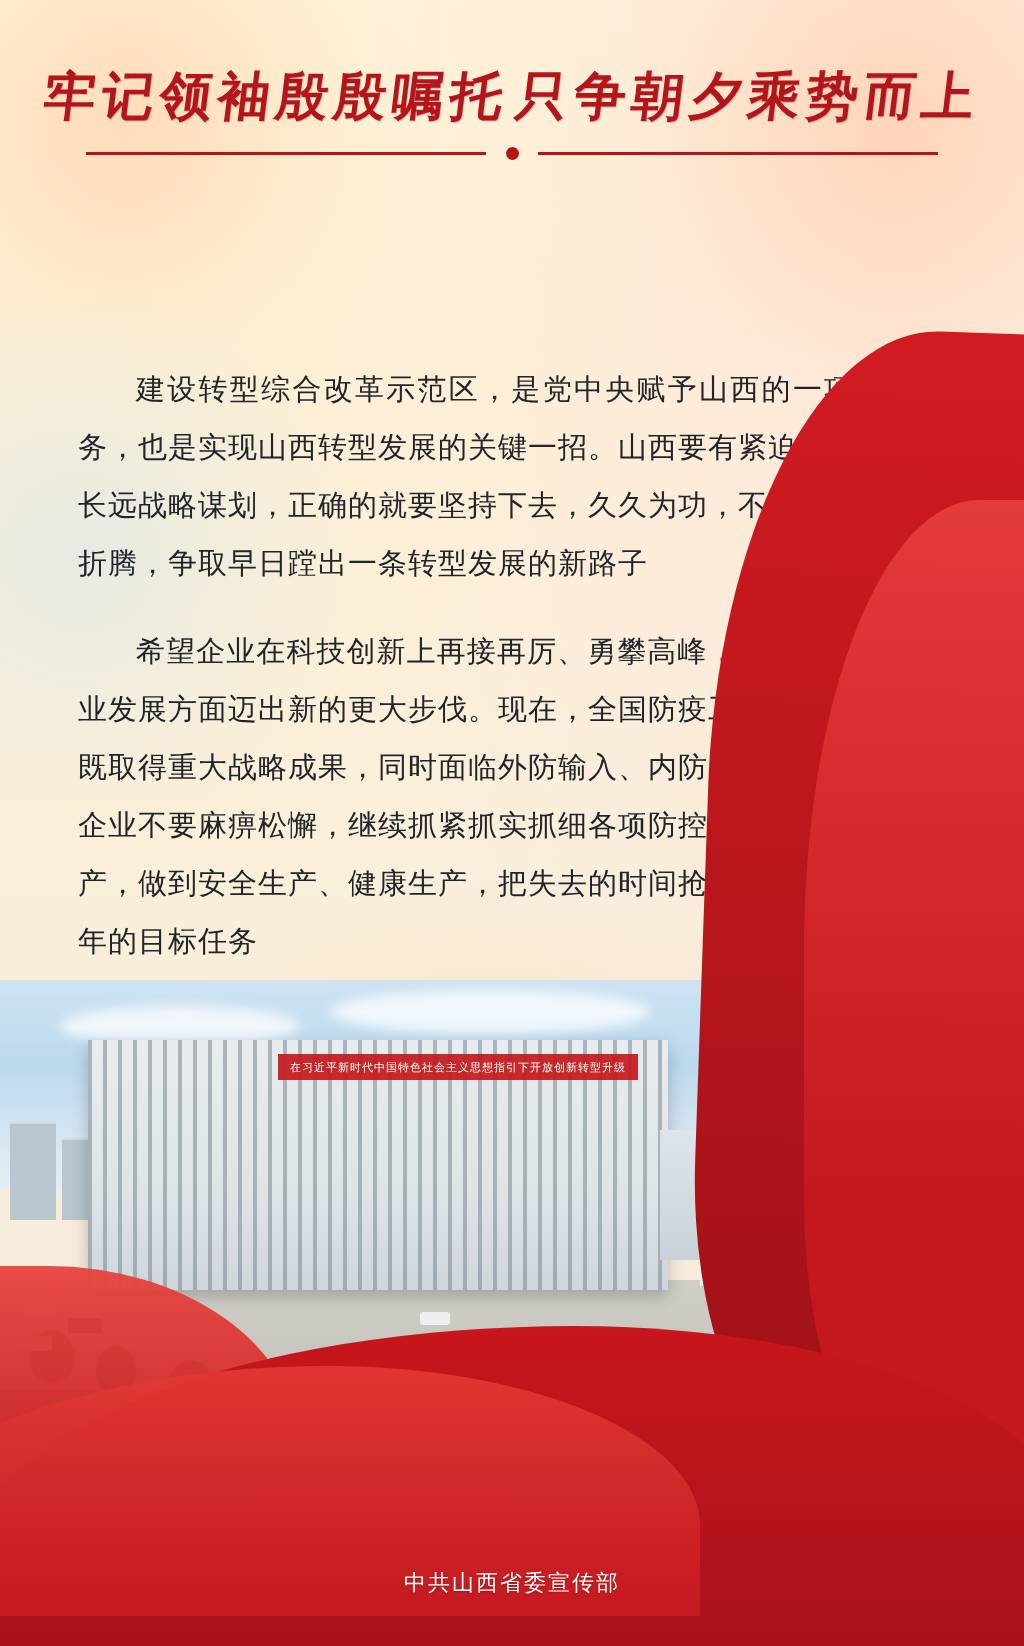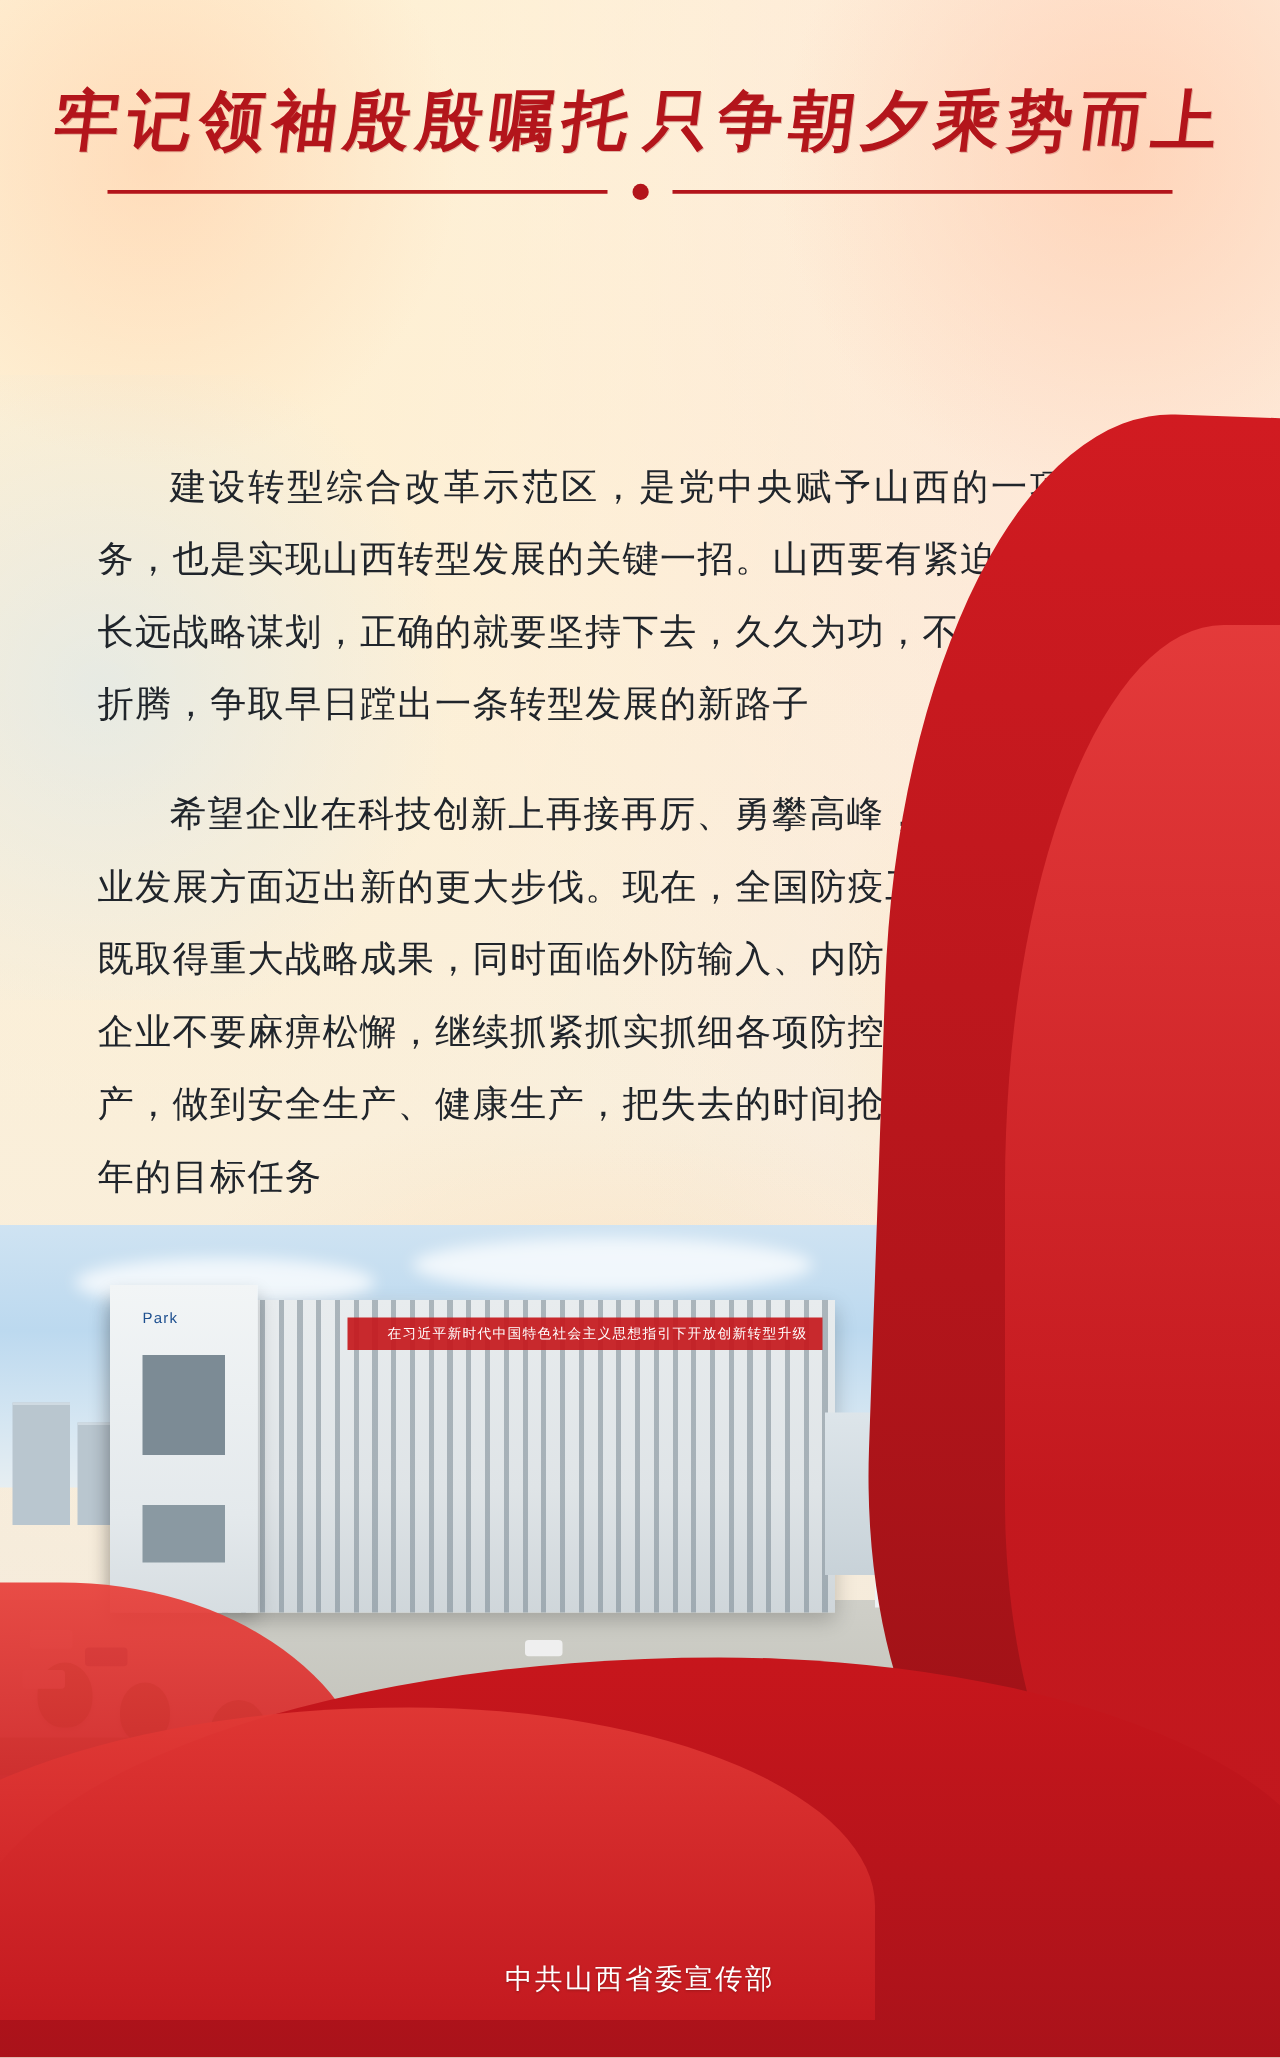--- a/index.html
+++ b/index.html
@@ -125,21 +125,21 @@
   .mb-stripes{
     position:absolute;left:0;top:0;width:100%;height:100%;
     background:repeating-linear-gradient(90deg,
       rgba(120,135,145,0.55) 0px, rgba(120,135,145,0.55) 4px,
       rgba(240,244,246,0.0) 4px, rgba(240,244,246,0.0) 15px);
   }
   .mb-banner{
     position:absolute;left:190px;top:14px;width:360px;height:26px;
     background:rgba(198,24,28,0.92);
     color:#fff;font-size:11px;line-height:26px;text-align:center;letter-spacing:1px;
-    white-space:nowrap;overflow:hidden;padding-left:20px;
+    white-space:nowrap;overflow:hidden;
   }
   .mb-tower{
     position:absolute;left:0;top:-12px;width:118px;height:262px;
     background:linear-gradient(180deg,#f2f5f6 0%,#e4e9ec 70%,#d6dde1 100%);
     box-shadow:0 6px 14px rgba(0,0,0,0.2);
   }
   .mb-tower .hole{
     position:absolute;left:26px;top:56px;width:66px;height:80px;background:#7c8b95;
   }
   .mb-tower .hole2{
@@ -269,25 +269,20 @@
     </div>
 
     <div class="ground"></div>
     <div class="plaza"></div>
     <div class="lawn"></div>
     <div class="flowerbed"></div>
 
     <div class="main-building">
       <div class="mb-stripes"></div>
       <div class="mb-banner">在习近平新时代中国特色社会主义思想指引下开放创新转型升级</div>
-      <div class="mb-tower">
-        <div class="mb-logo">Park</div>
-        <div class="hole"></div>
-        <div class="hole2"></div>
-      </div>
     </div>
 
     <div class="mid-bldg"></div>
     <div class="right-bldg"></div>
     <div class="right-bldg2"></div>
     <div class="red-sign"></div>
     <div class="colonnade"></div>
 
     <div class="road">
       <div class="road-line" style="left:40px;width:70px;"></div>

